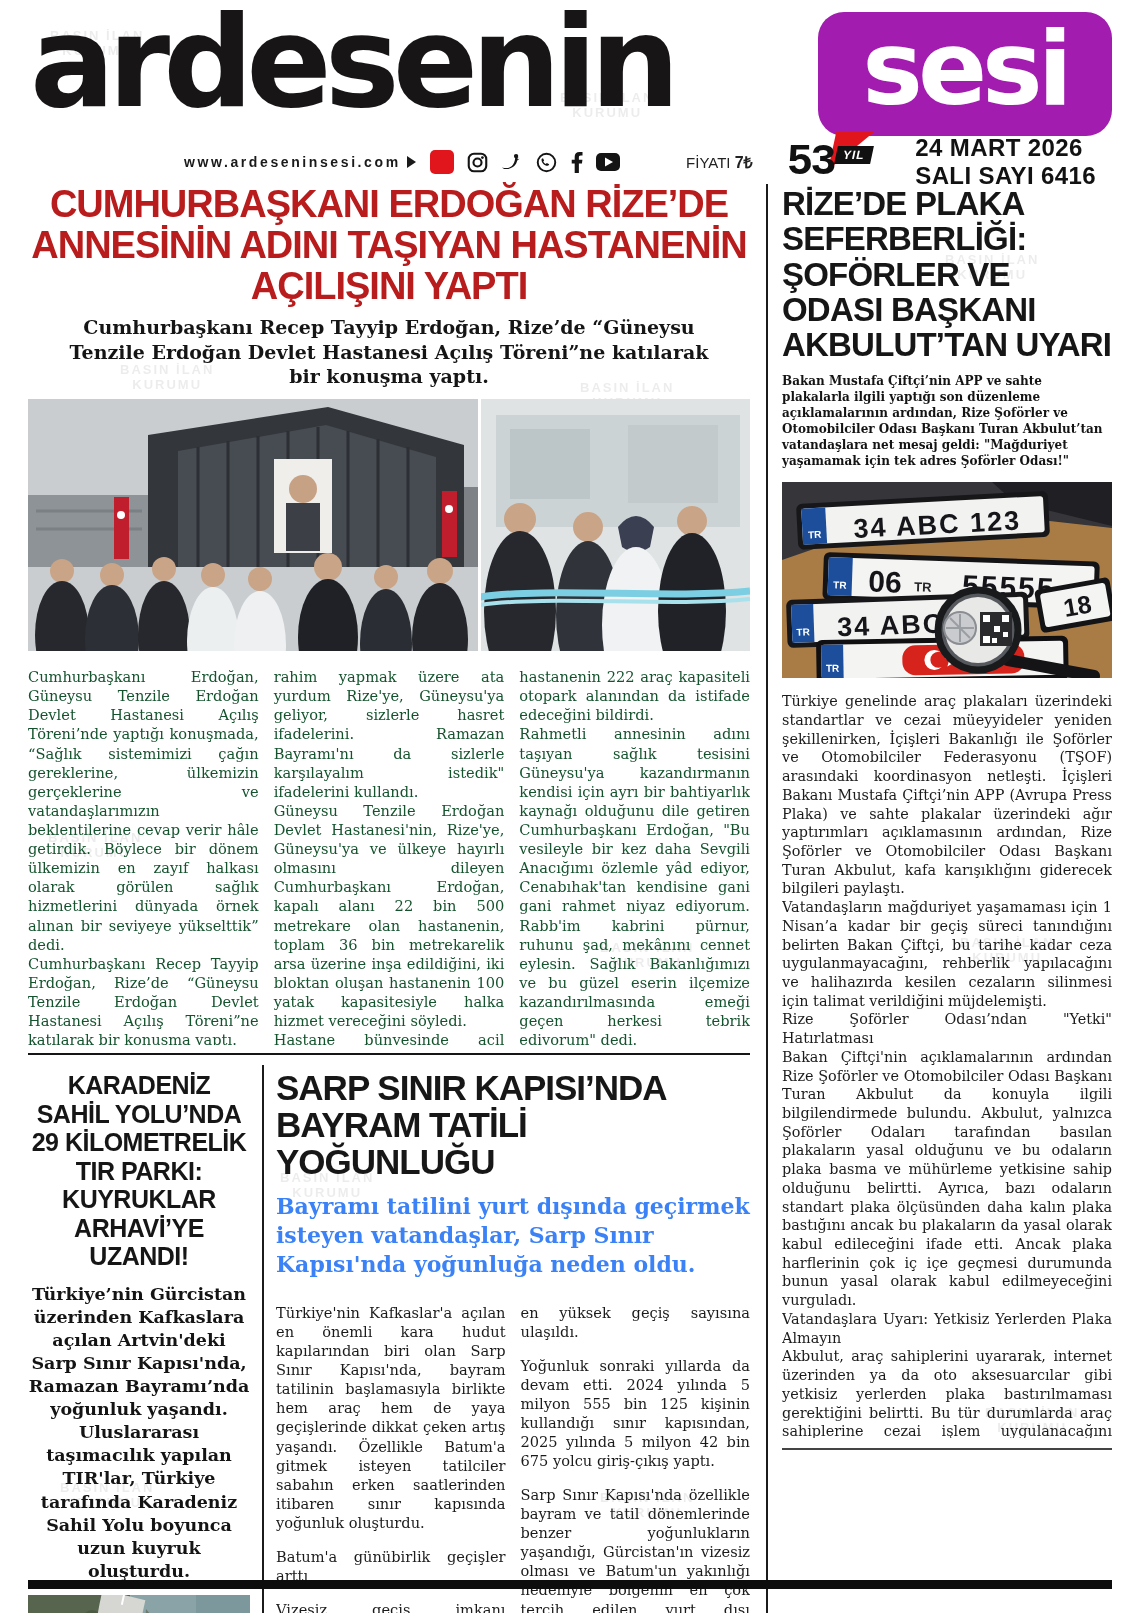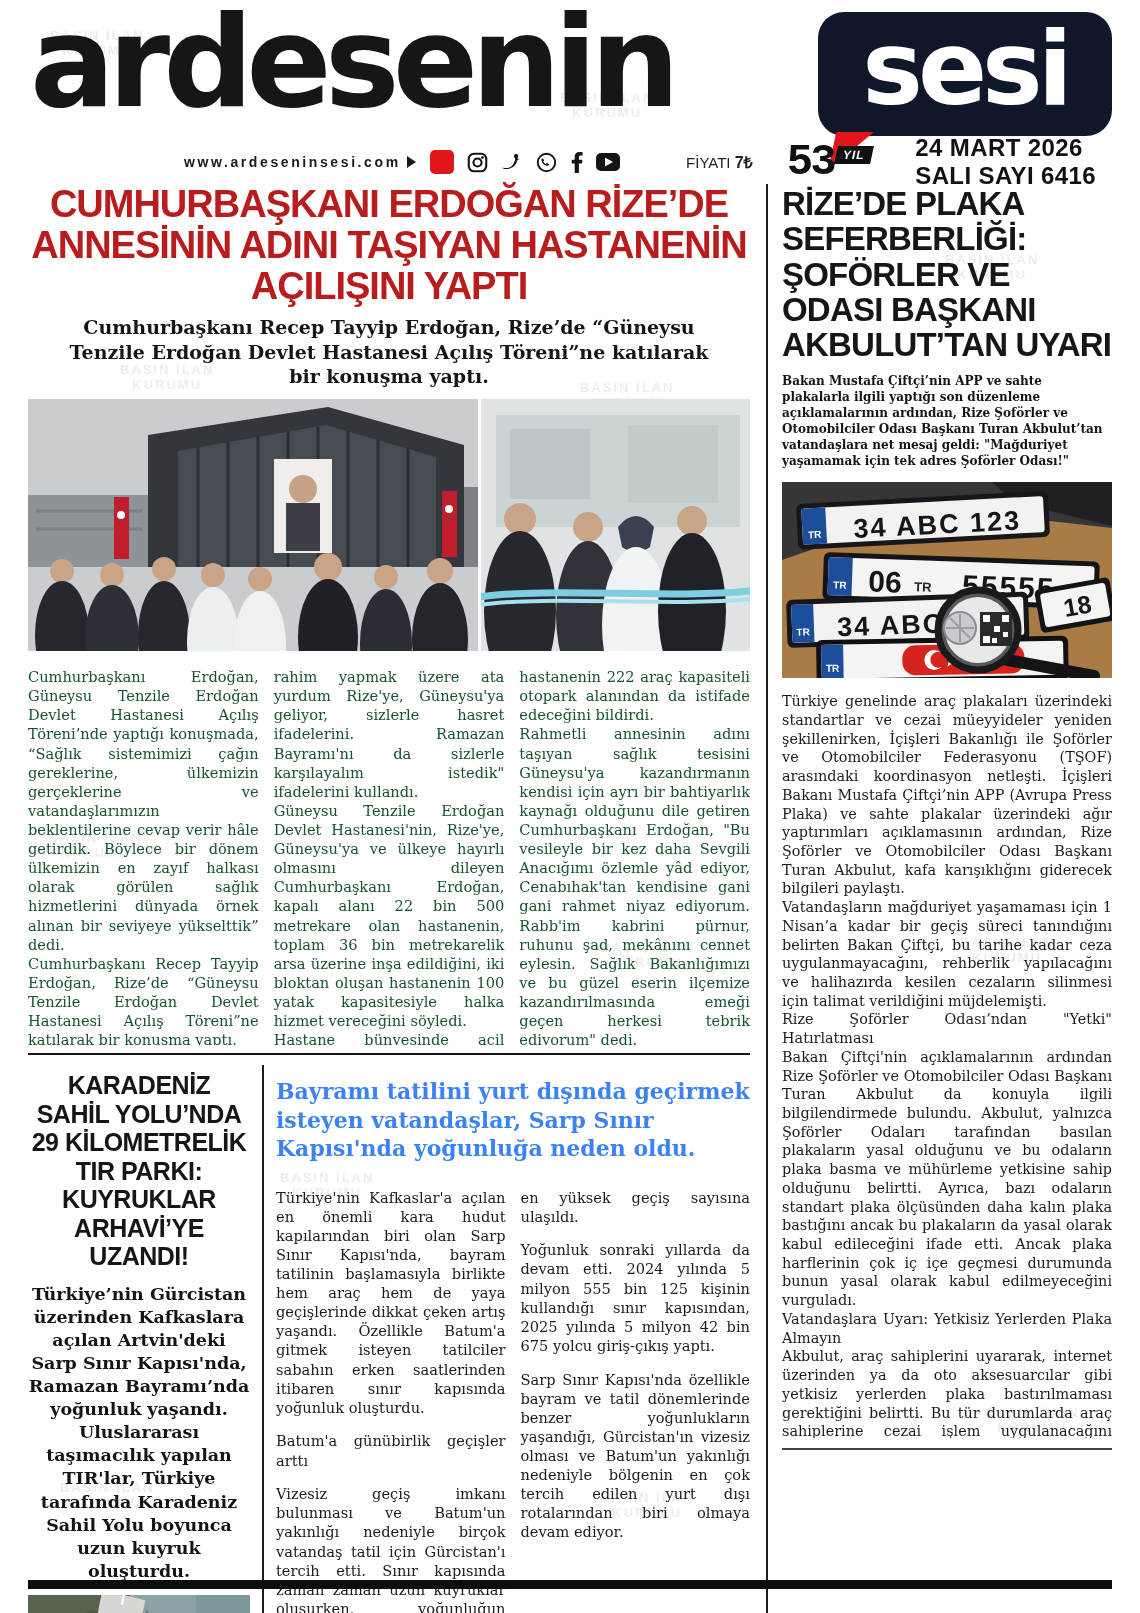--- a/index.html
+++ b/index.html
@@ -5,21 +5,21 @@
   html,body{margin:0;padding:0;background:#ffffff;}
   .page{position:relative;width:1140px;height:1613px;background:#fff;overflow:hidden;
         font-family:"Liberation Sans",sans-serif;color:#141414;}
   
   .wm{position:absolute;opacity:.16;color:#8f8f8f;font-weight:bold;font-size:13px;
       letter-spacing:2px;white-space:pre-line;text-align:center;pointer-events:none;}
   
   .logo-row{position:absolute;left:28px;top:10px;width:1084px;height:134px;}
   .logo-black{position:absolute;left:2px;top:-16px;font-family:"DejaVu Sans",sans-serif;
       font-weight:800;font-size:126px;letter-spacing:-7px;color:#171515;line-height:1.1;}
-  .logo-bubble{position:absolute;right:0;top:2px;width:294px;height:124px;background:#0f172a;
+  .logo-bubble{position:absolute;right:0;top:2px;width:294px;height:124px;background:#a21caf;
       border-radius:26px;display:flex;align-items:center;justify-content:center;}
   .logo-bubble .bubble-txt{font-family:"DejaVu Sans",sans-serif;font-weight:800;color:#fff;
       font-size:102px;letter-spacing:-5px;margin-top:-12px;}
   .bubble-tail{position:absolute;left:10px;bottom:-34px;width:46px;height:38px;background:#e1161d;
       clip-path:polygon(0 100%,18% 0,100% 0);}
   .info-row{position:absolute;left:28px;top:148px;width:1084px;height:28px;display:flex;
       align-items:center;}
   .url{font-weight:bold;font-size:14px;letter-spacing:2.6px;margin-left:156px;color:#1a1a1a;text-align:center;}
   .cursor-tri{width:0;height:0;border-top:6px solid transparent;border-bottom:6px solid transparent;
       border-left:9px solid #1a1a1a;margin-left:6px;}
@@ -298,20 +298,24 @@
               <rect x="90" y="114" width="9" height="24" fill="#dddddb"></rect>
               <rect x="100" y="142" width="10" height="20" fill="#c8372f"></rect>
               <rect x="101" y="36" width="6" height="11" fill="#44474a"></rect>
               <rect x="98" y="70" width="6" height="11" fill="#3a3d40"></rect>
             </g>
           </svg>
           
         </div>
 
         <div class="sarp">
+          <h2 class="h-sarp">
+            <span>SARP SINIR KAPISI’NDA</span>
+            <span>BAYRAM TATİLİ YOĞUNLUĞU</span>
+          </h2>
           <div class="lead-sarp">Bayramı tatilini yurt dışında geçirmek isteyen vatandaşlar, Sarp Sınır Kapısı'nda yoğunluğa neden oldu.</div>
           <div class="cols2">
             <div>
               <p>Türkiye'nin Kafkaslar'a açılan en önemli kara hudut kapılarından biri olan Sarp Sınır Kapısı'nda, bayram tatilinin başlamasıyla birlikte hem araç hem de yaya geçişlerinde dikkat çeken artış yaşandı. Özellikle Batum'a gitmek isteyen tatilciler sabahın erken saatlerinden itibaren sınır kapısında yoğunluk oluşturdu.</p>
               <p>Batum'a günübirlik geçişler arttı</p>
               <p>Vizesiz geçiş imkanı bulunması ve Batum'un yakınlığı nedeniyle birçok vatandaş tatil için Gürcistan'ı tercih etti. Sınır kapısında zaman zaman uzun kuyruklar oluşurken, yoğunluğun bayram süresince devam etmesi bekleniyor.</p>
 
             </div>
             <div>
               <p>en yüksek geçiş sayısına ulaşıldı.</p>

